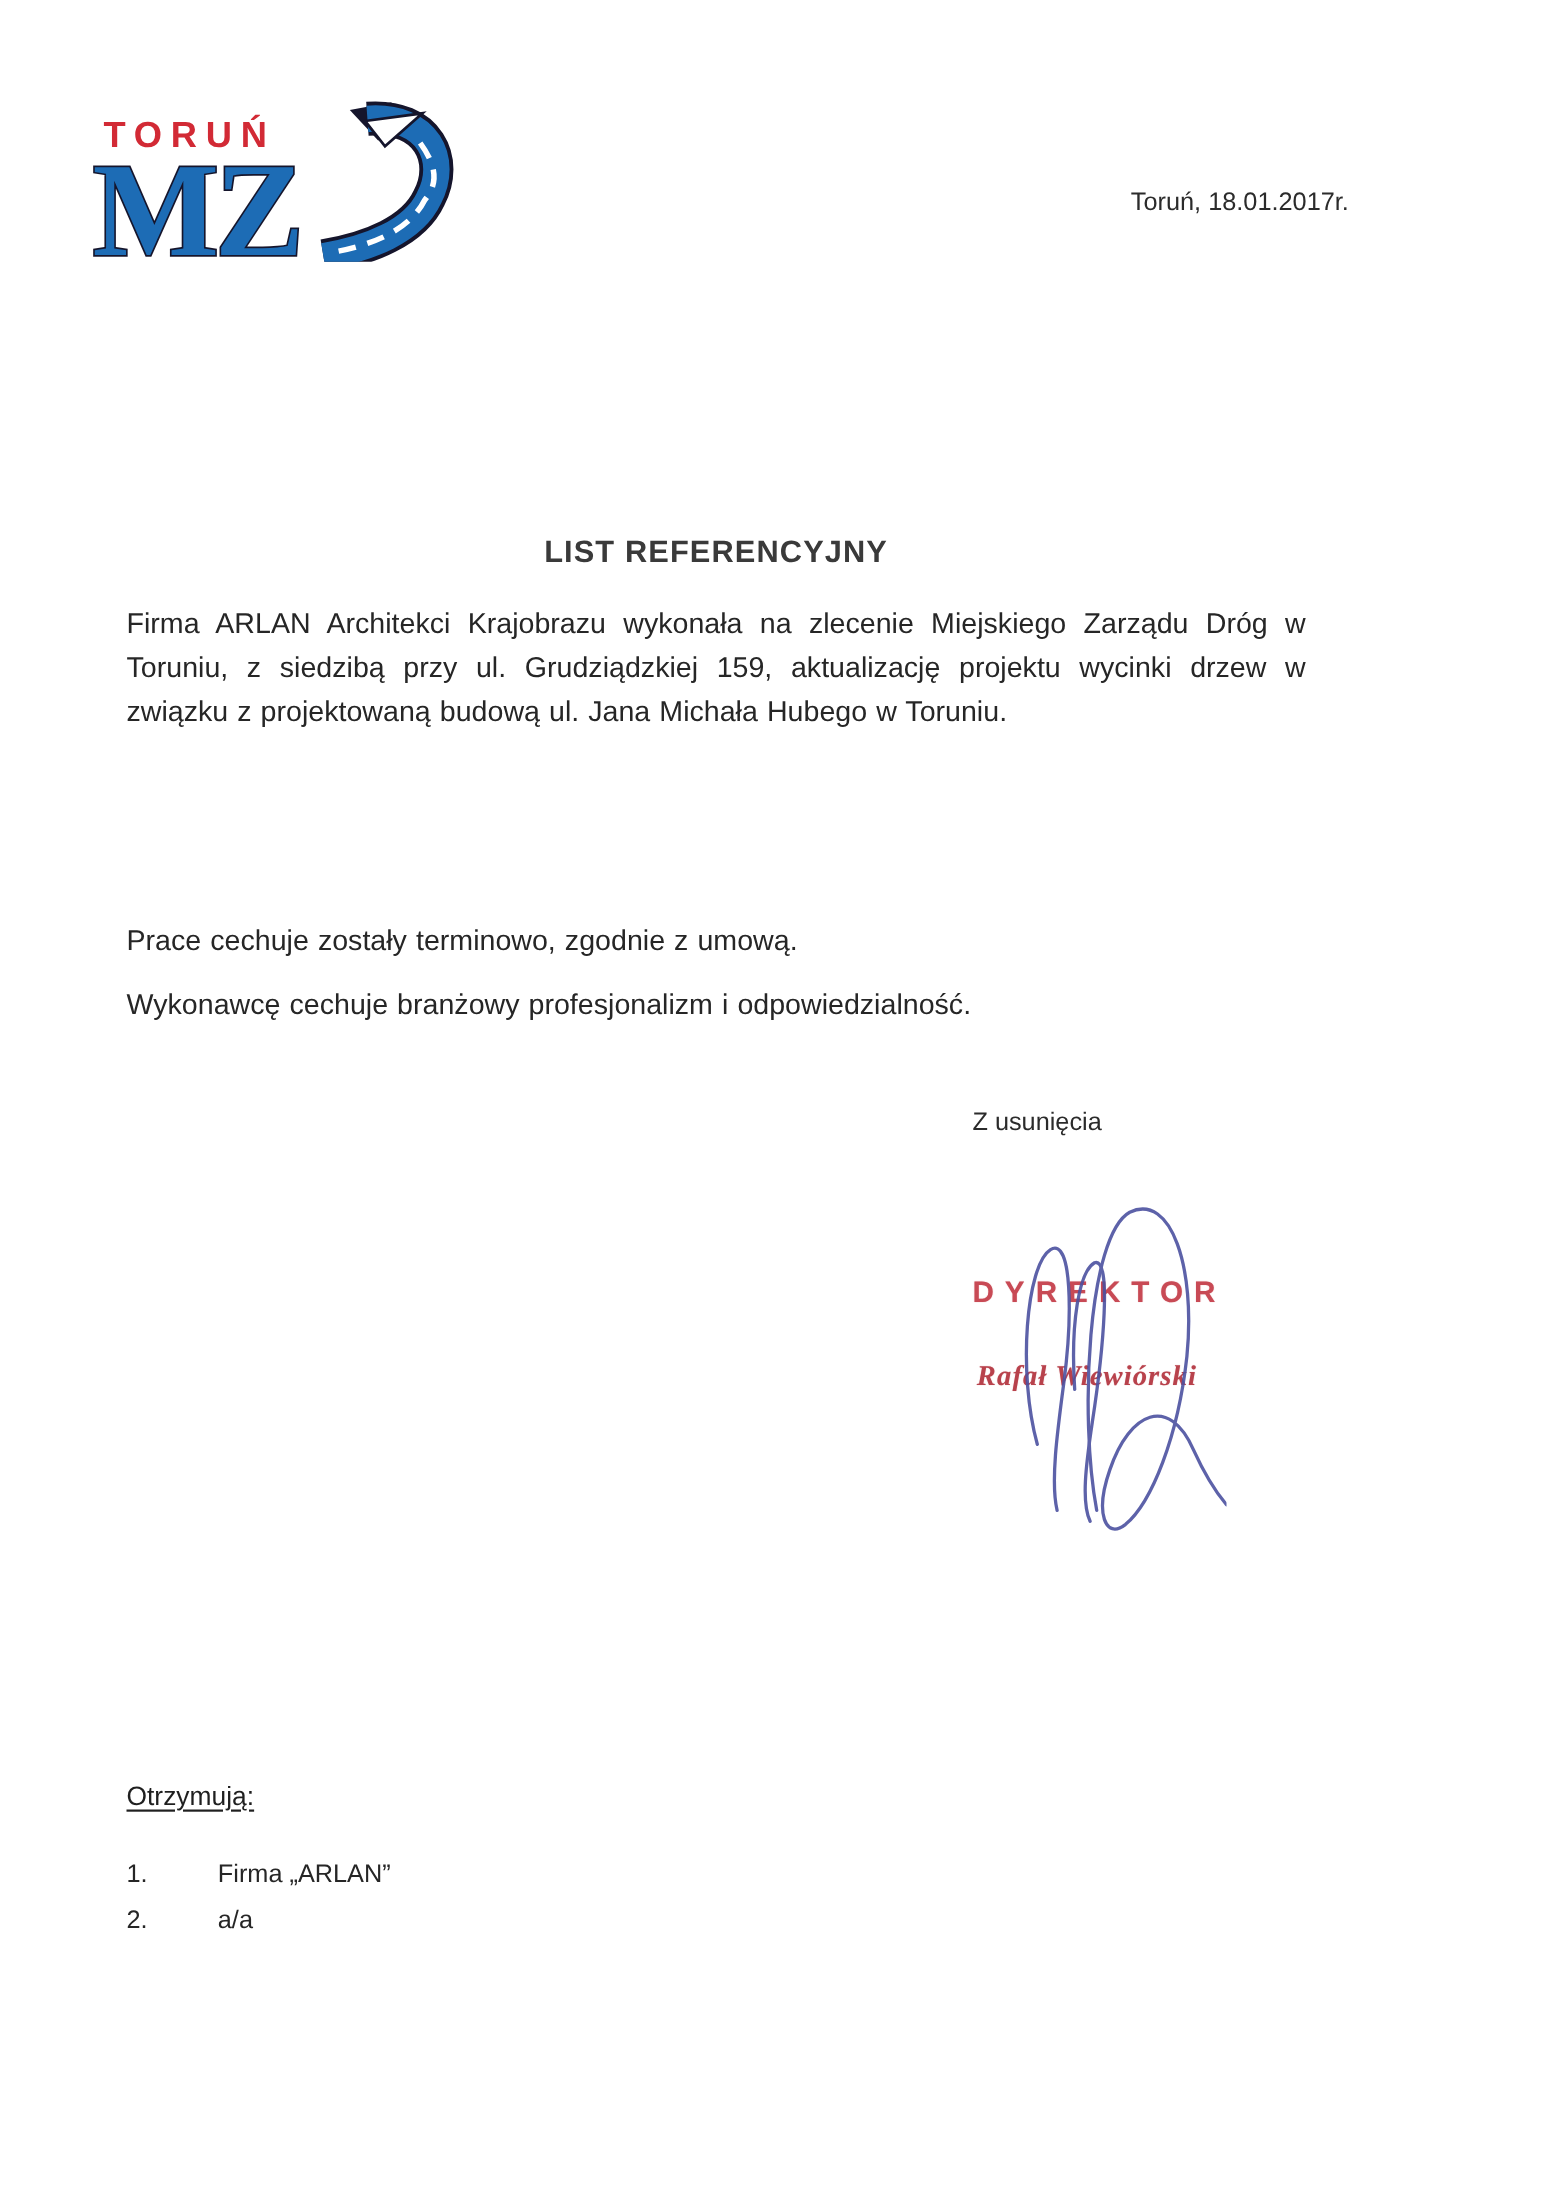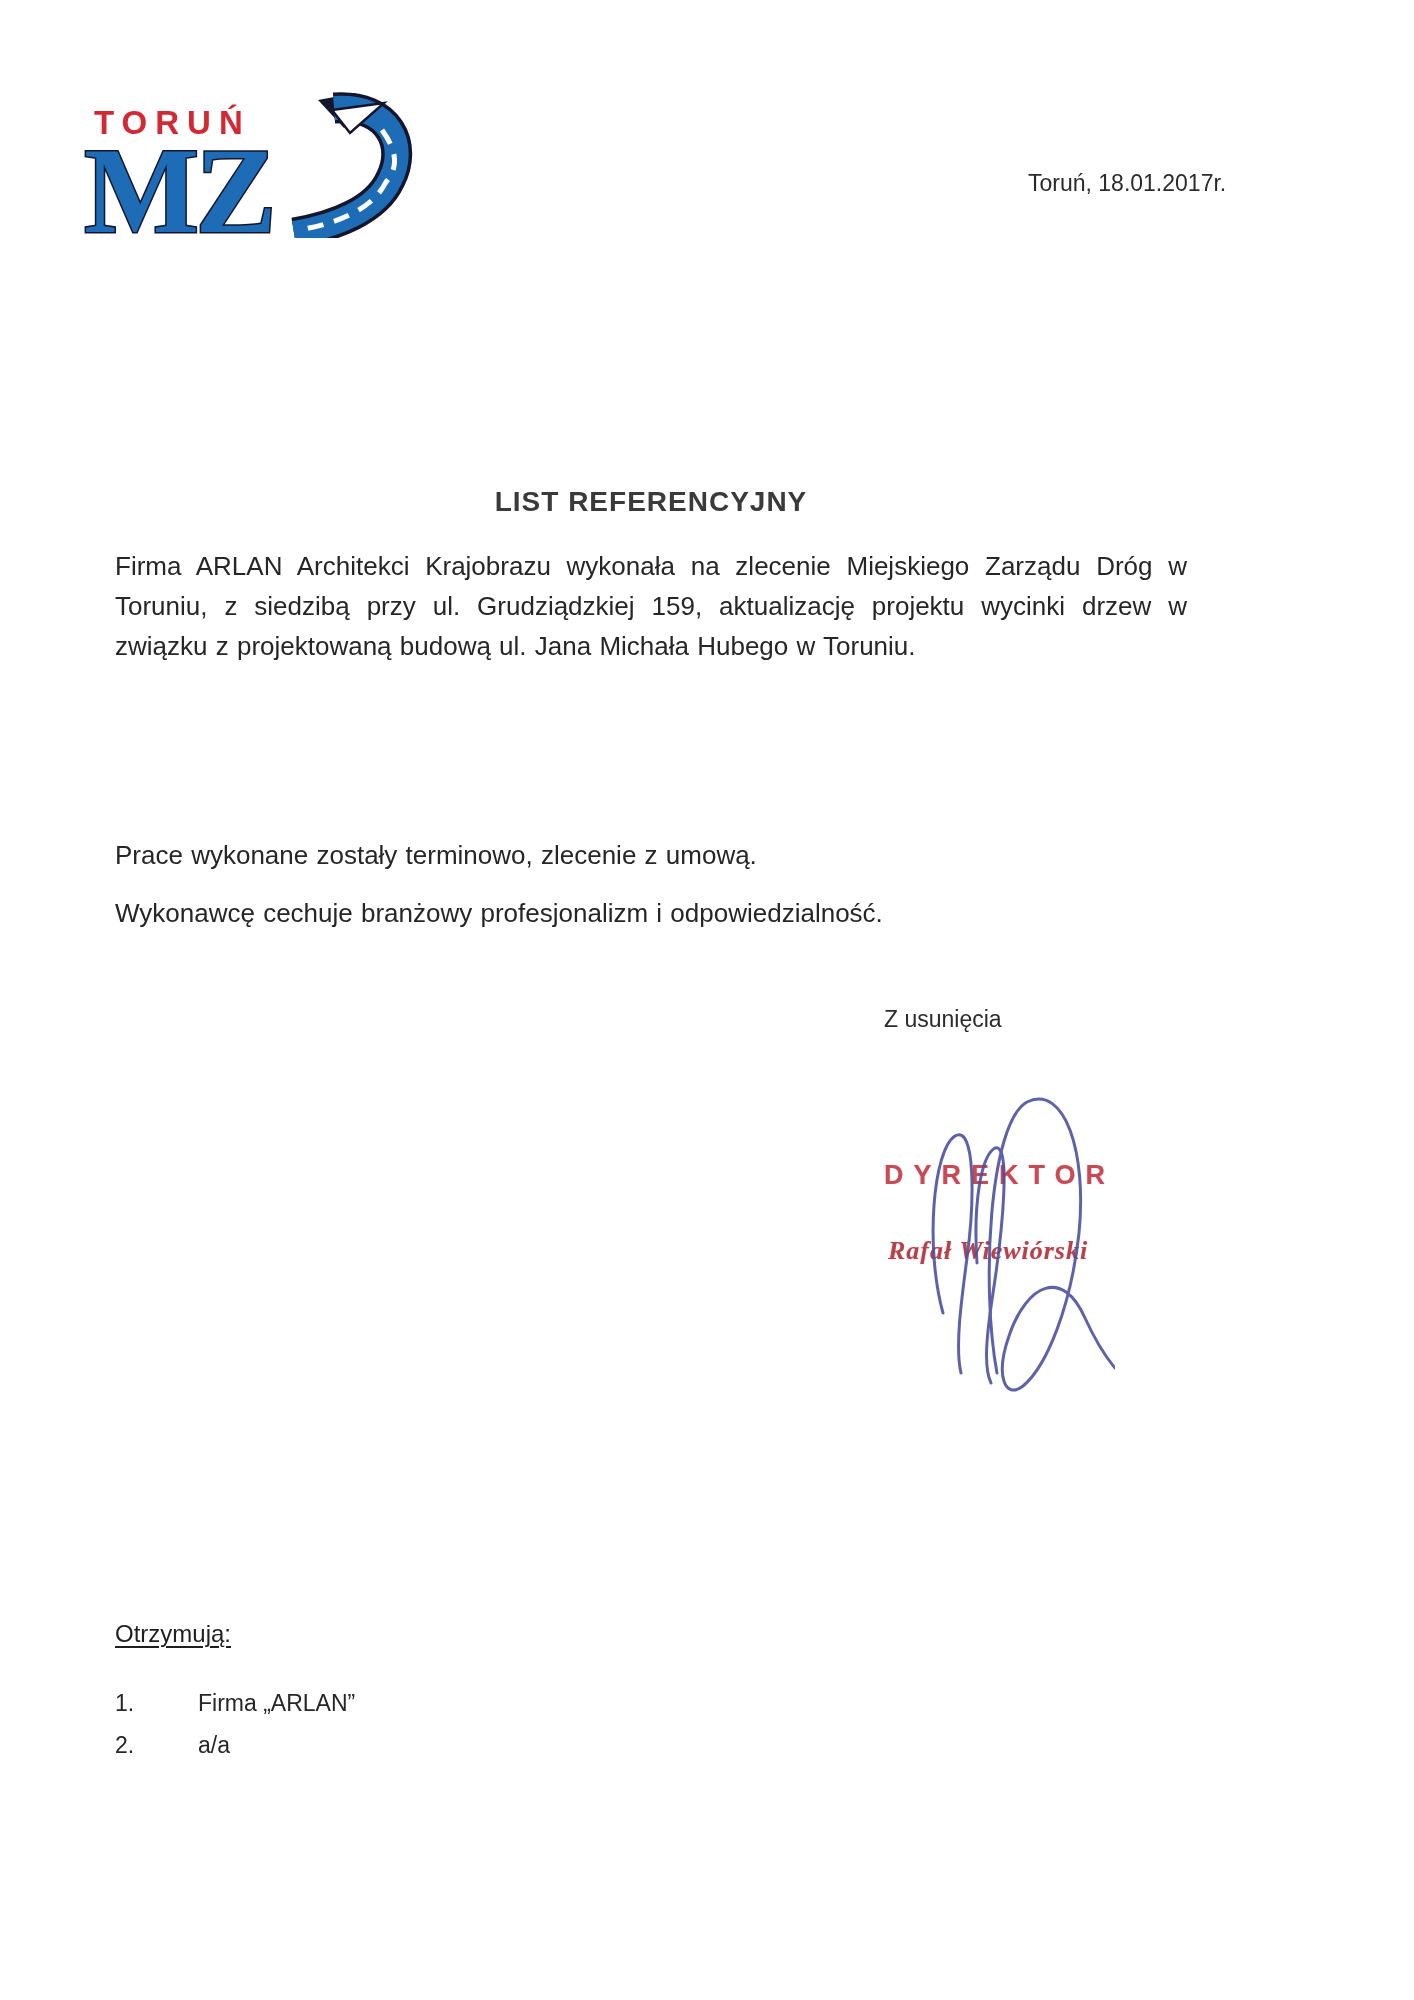--- a/index.html
+++ b/index.html
@@ -97,21 +97,21 @@
 
       <text x="2" y="144" font-family="Liberation Serif, serif" font-size="122" font-weight="bold" letter-spacing="-4" fill="#1d6cb5" stroke="#15152c" stroke-width="3" paint-order="stroke">MZ</text>
     </svg>
   </div>
 
   <div class="date-line">Toruń, 18.01.2017r.</div>
 
   <h1 class="title">LIST REFERENCYJNY</h1>
 
   <p id="p1" class="para justified">Firma ARLAN Architekci Krajobrazu wykonała na zlecenie Miejskiego Zarządu Dróg w Toruniu, z siedzibą przy ul. Grudziądzkiej 159, aktualizację projektu wycinki drzew w związku z projektowaną budową ul. Jana Michała Hubego w Toruniu.</p>
-  <p id="p3" class="para">Prace wykonane zostały terminowo, zlecenie z umową.</p>
+  <p id="p3" class="para">Prace cechuje zostały terminowo, zgodnie z umową.</p>
   <p id="p4" class="para">Wykonawcę cechuje branżowy profesjonalizm i odpowiedzialność.</p>
 
   <div class="closing">Z usunięcia</div>
 
   <div class="stamp-role">DYREKTOR</div>
   <div class="stamp-name">Rafał Wiewiórski</div>
 
   <svg class="signature" viewBox="0 0 230 320" xmlns="http://www.w3.org/2000/svg">
     <g fill="none" stroke="#4c51a0" stroke-width="3" stroke-linecap="round" opacity="0.9">
       <path d="M 58 235 C 40 170, 48 72, 70 58 C 90 46, 90 120, 82 180 C 76 225, 70 270, 76 295"></path>

